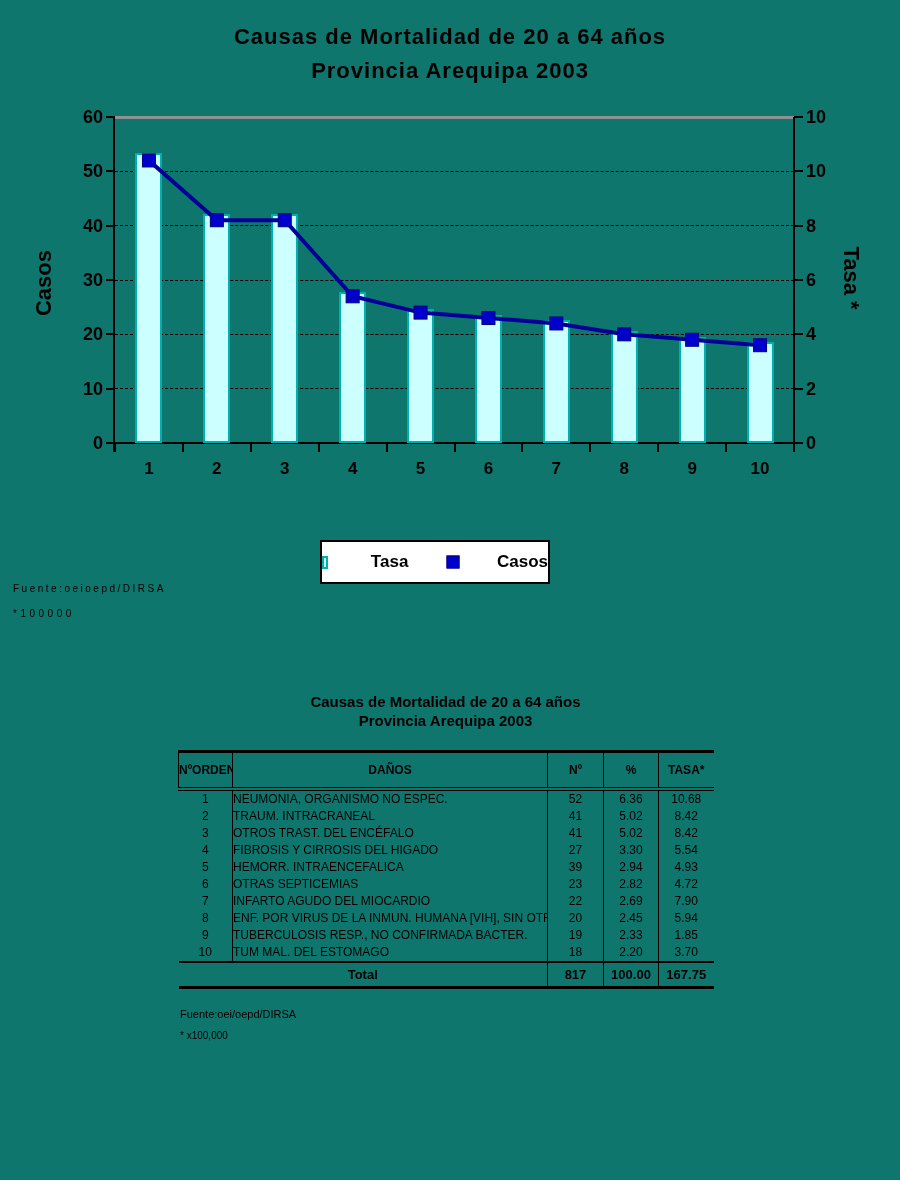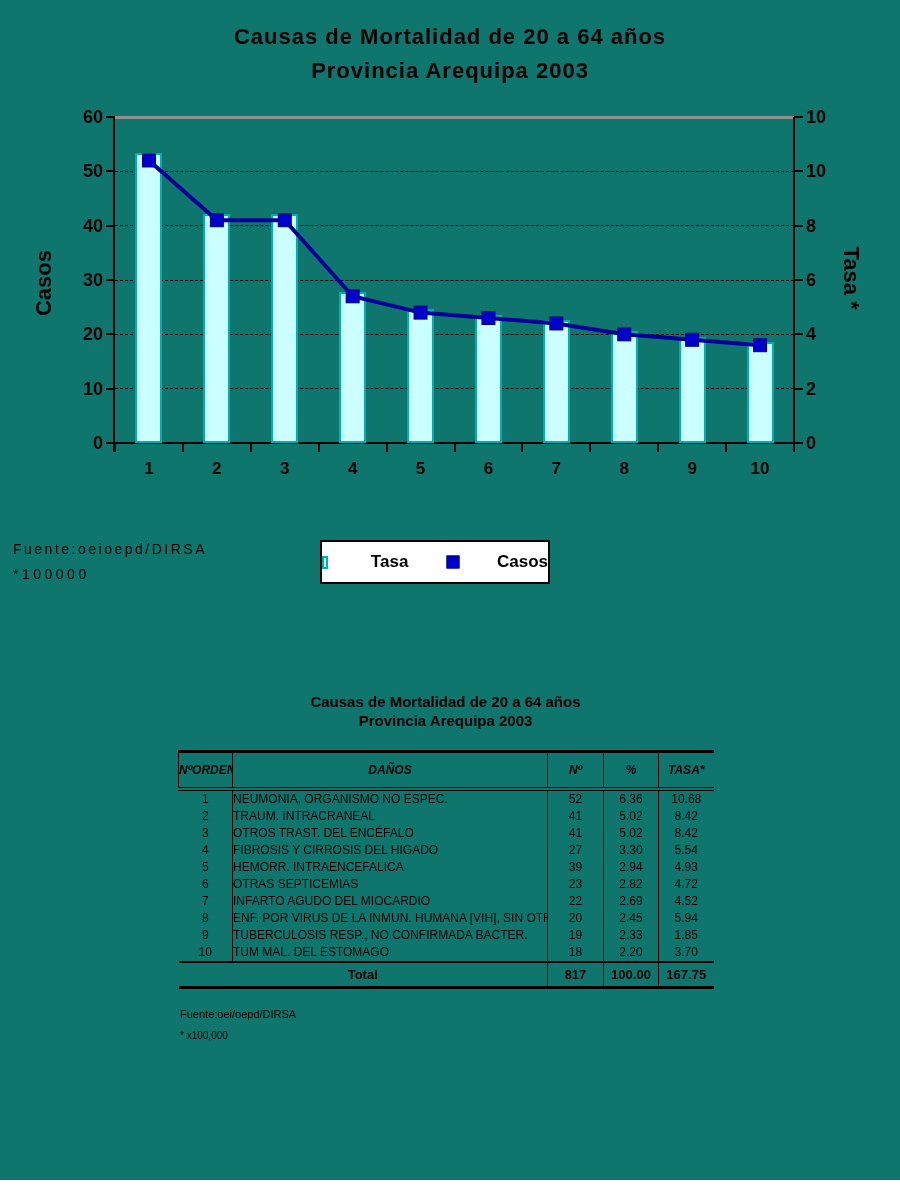--- a/index.html
+++ b/index.html
@@ -21,40 +21,40 @@
   .axis-line { background: #000000; }
   .top-line  { background: #909090; }
   .tick { background: #000000; }
   .ytick-label { font-size: 18px; font-weight: bold; line-height: 22px; }
   .ytick-label.left  { text-align: right; }
   .ytick-label.right { text-align: left; }
   .xtick-label { font-size: 17px; font-weight: bold; text-align: center; }
 
   .bar { background: #ccffff; border: 2px solid #00b0b0; box-sizing: border-box; }
 
-  .chart-source { font-size: 14px; letter-spacing: 2.5px; white-space: nowrap; }
+  .chart-source { font-size: 10px; letter-spacing: 2.5px; white-space: nowrap; margin-top: 42px; }
 
   .legend-box { border: 2px solid #000000; display: flex; align-items: center;
     justify-content: center; gap: 9px; box-sizing: border-box; background: #fff; }
   .legend-swatch { width: 48px; height: 13px; background: #ccffff;
     border: 2px solid #00b0b0; box-sizing: border-box; }
   .legend-text { font-size: 17px; font-weight: bold; }
   .legend-line { position: relative; width: 62px; height: 4px; background: #000099; }
   .legend-marker { position: absolute; left: 50%; top: 50%;
     transform: translate(-50%,-50%); width: 13px; height: 13px;
     background: #0000cc; border: 1px solid #000080; box-sizing: border-box; }
 
   
   .table-title { left: 178px; width: 535px; text-align: center;
     font-size: 15px; font-weight: bold; }
   table.data { border-collapse: collapse; table-layout: fixed;
     width: 535px; border-top: 3px solid #000; border-bottom: 3px solid #000; }
   table.data th, table.data td { padding: 0; margin: 0; overflow: hidden;
     white-space: nowrap; box-sizing: border-box; }
-  thead tr { height: 37px; font-style: italic; }
+  thead tr { height: 37px; }
   thead th { font-size: 12px; font-weight: bold; text-align: center;
     border-bottom: 4px double #000; vertical-align: middle; }
   th.bl, td.bl { border-left: 1px solid #000; }
   th.obl { border-left: 1px solid #000; }
   tbody tr { height: 17px; }
   tbody td { font-size: 12px; line-height: 17px; vertical-align: middle; }
   td.center { text-align: center; }
   td.name { text-align: left; padding-left: 4px; }
   tr.total-row { height: 23px; border-top: 2px solid #000; }
   tr.total-row td { font-size: 13px; font-weight: bold; line-height: 23px; }
@@ -229,21 +229,21 @@
           <td class="name bl">OTRAS SEPTICEMIAS</td>
           <td class="center bl">23</td>
           <td class="center bl">2.82</td>
           <td class="center bl">4.72</td>
         </tr>
         <tr>
           <td class="center">7</td>
           <td class="name bl">INFARTO AGUDO DEL MIOCARDIO</td>
           <td class="center bl">22</td>
           <td class="center bl">2.69</td>
-          <td class="center bl">4.52</td>
+          <td class="center bl">7.90</td>
         </tr>
         <tr>
           <td class="center">8</td>
           <td class="name bl">ENF. POR VIRUS DE LA INMUN. HUMANA [VIH], SIN OTR</td>
           <td class="center bl">20</td>
           <td class="center bl">2.45</td>
           <td class="center bl">5.94</td>
         </tr>
         <tr>
           <td class="center">9</td>

